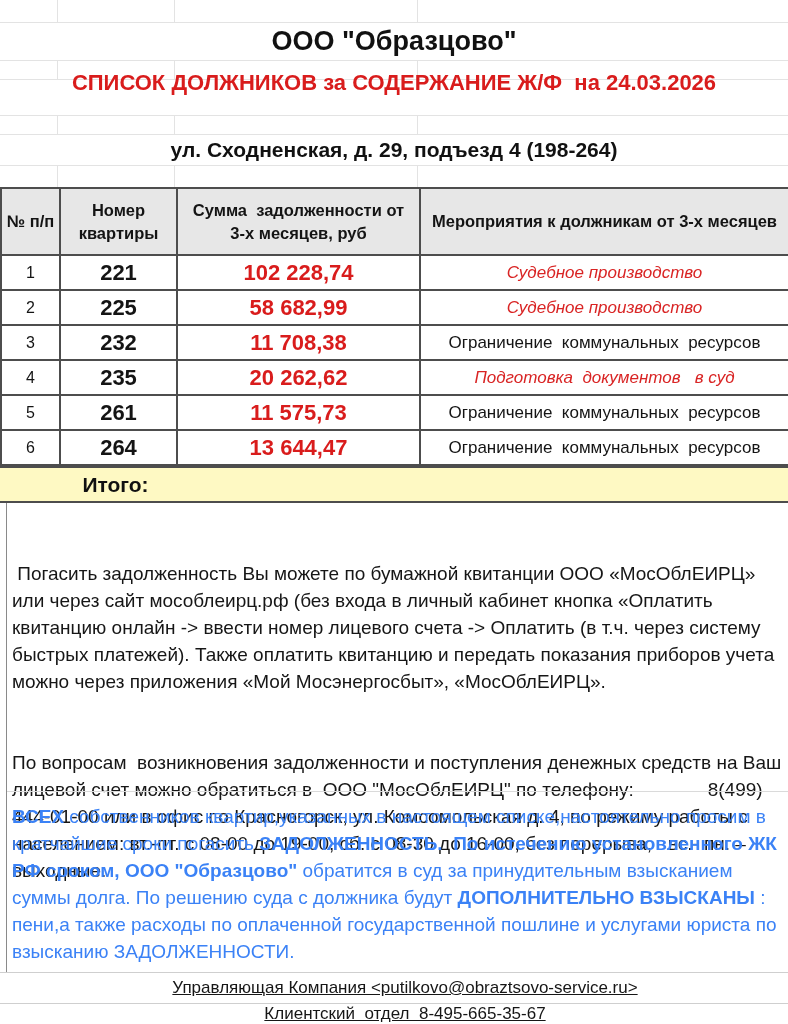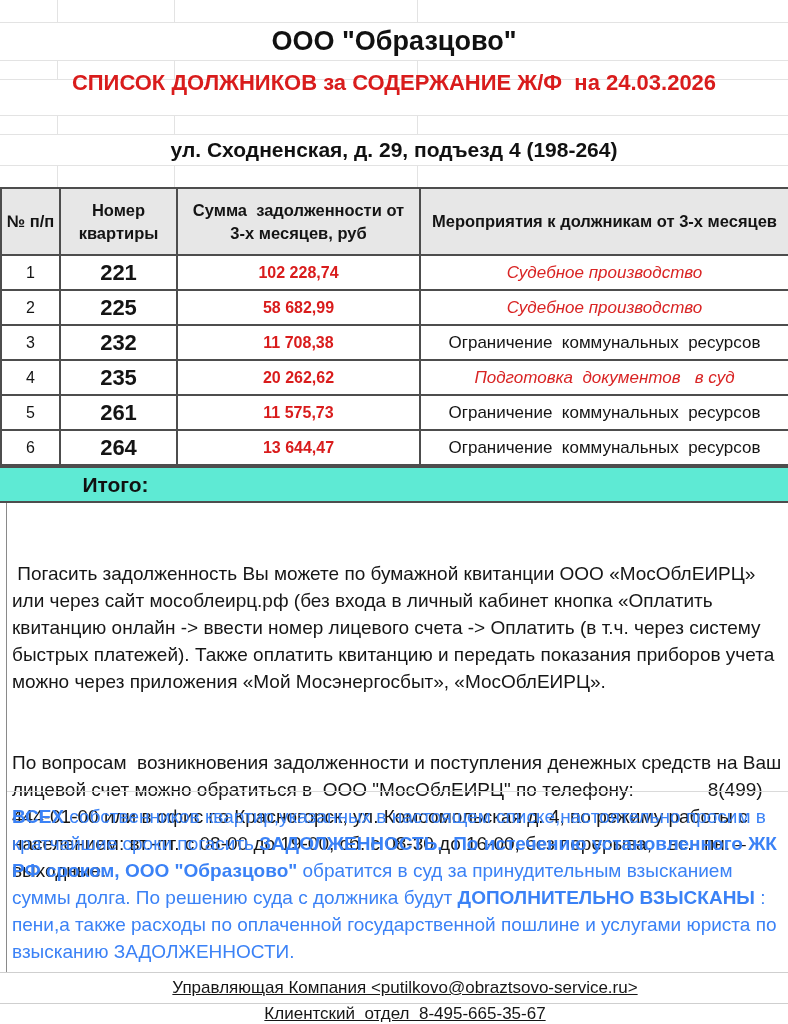--- a/index.html
+++ b/index.html
@@ -23,26 +23,26 @@
   
   table.debtors{position:absolute;top:187px;left:0;width:788px;border-collapse:collapse;
                 table-layout:fixed;}
   .debtors th,.debtors td{border:2px solid #4d4d4d;text-align:center;vertical-align:middle;
                           padding:0;white-space:pre-wrap;overflow:hidden;}
   .debtors thead th{background:#e7e7e7;font-size:16.5px;font-weight:bold;line-height:1.35;
                     padding:2px 4px;height:61px;}
   .debtors tbody tr{height:35px;}
   td.c-num{font-size:16px;font-weight:normal;}
   td.c-apt{font-size:22px;font-weight:bold;}
-  td.c-amt{font-size:16px;font-weight:bold;color:#d91c1c;}
+  td.c-amt{font-size:22px;font-weight:bold;color:#d91c1c;}
   td.c-act{font-size:17px;}
   td.c-act.red{color:#d92424;font-style:italic;}
 
   
-  .total-bar{position:absolute;top:466px;left:0;width:788px;height:37px;background:#5eead4;
+  .total-bar{position:absolute;top:466px;left:0;width:788px;height:37px;background:#fef9c3;
              border-top:2px solid #4d4d4d;border-bottom:2px solid #4d4d4d;box-sizing:border-box;}
   .total-label{position:absolute;left:57px;width:117px;top:0;height:33px;line-height:33px;
                text-align:center;font-weight:bold;font-size:21px;color:#111;}
   .total-value{position:absolute;left:174px;width:243px;top:0;height:33px;line-height:33px;
                text-align:center;font-weight:bold;font-size:23px;color:#d91c1c;}
 
   
   .para-block{position:absolute;top:503px;left:6px;width:787px;height:469px;box-sizing:border-box;
               border-left:1px solid #8a8a8a;border-right:1px solid #8a8a8a;}
   .info{position:absolute;top:3px;left:5px;right:5px;font-size:19px;line-height:27px;

